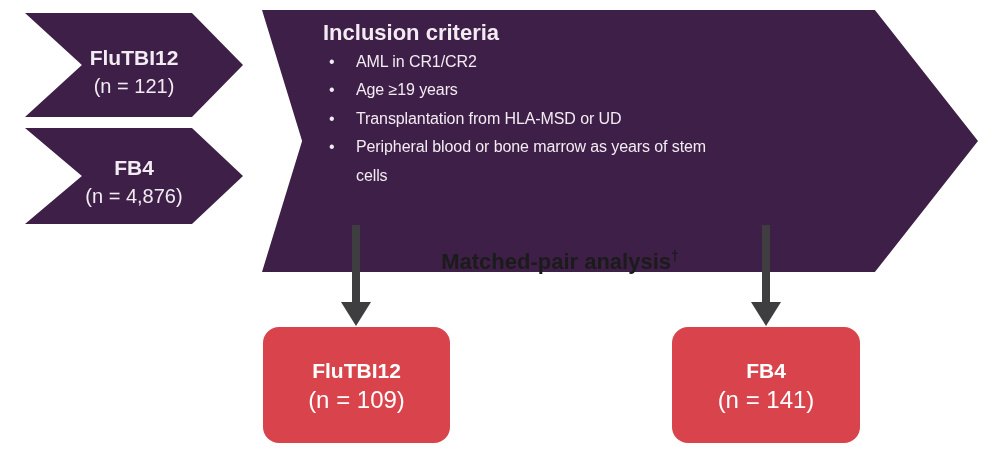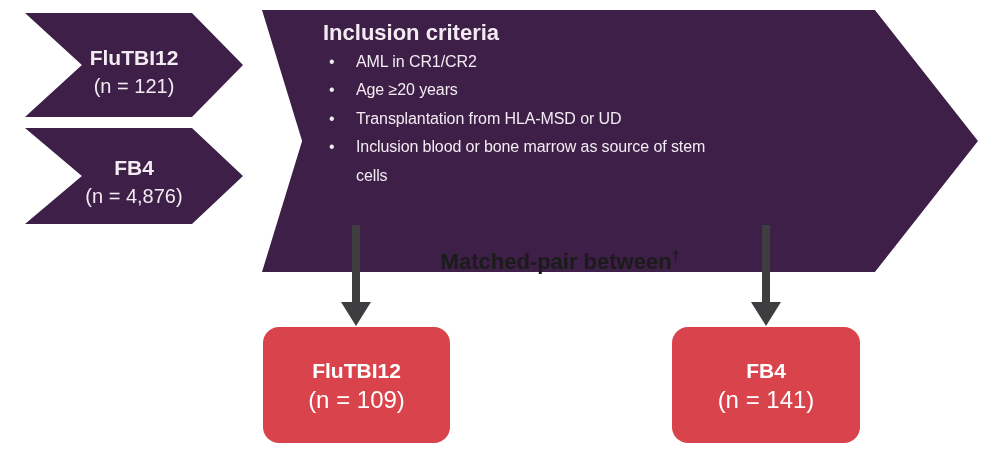--- a/index.html
+++ b/index.html
@@ -81,34 +81,34 @@
   <div class="chevron chevron-2">
     <div class="chev-label">FB4</div>
     <div class="chev-sub">(n = 4,876)</div>
   </div>
 
   <div class="big-arrow">
     <div class="criteria">
       <div class="criteria-title">Inclusion criteria</div>
       <ul class="criteria-list">
         <li>AML in CR1/CR2</li>
-        <li>Age ≥20 years</li>
+        <li>Age ≥19 years</li>
         <li>Transplantation from HLA-MSD or UD</li>
-        <li>Inclusion blood or bone marrow as source of stem
+        <li>Peripheral blood or bone marrow as years of stem
 cells</li>
       </ul>
     </div>
   </div>
 
   <div class="down-arrow-shaft shaft-1"></div>
   <div class="down-arrow-head head-1"></div>
   <div class="down-arrow-shaft shaft-2"></div>
   <div class="down-arrow-head head-2"></div>
 
-  <div class="analysis-label"><span>Matched-pair between</span><sup>†</sup></div>
+  <div class="analysis-label"><span>Matched-pair analysis</span><sup>†</sup></div>
 
   <div class="result-box result-1">
     <div class="res-label">FluTBI12</div>
     <div class="res-sub">(n = 109)</div>
   </div>
   <div class="result-box result-2">
     <div class="res-label">FB4</div>
     <div class="res-sub">(n = 141)</div>
   </div>
 

